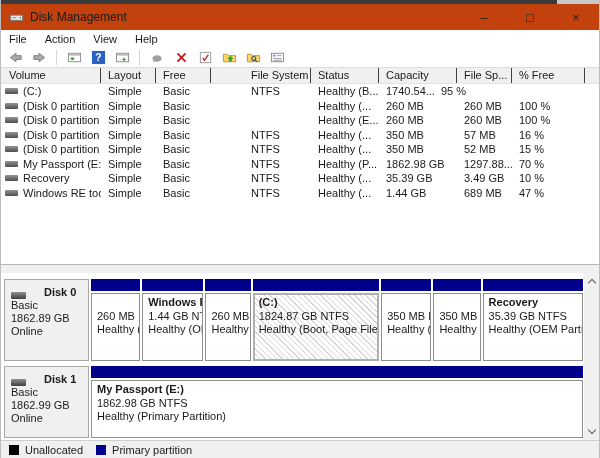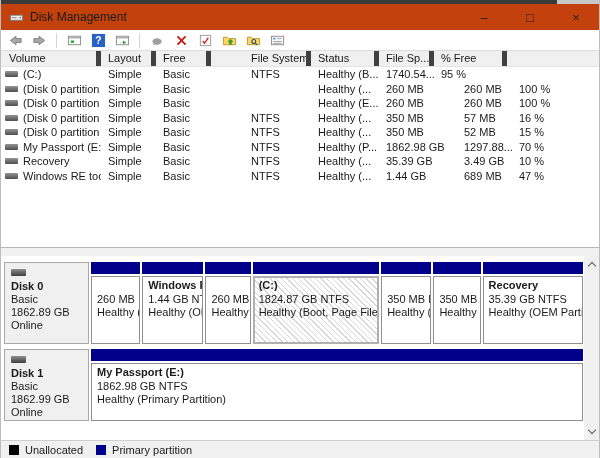--- a/index.html
+++ b/index.html
@@ -23,37 +23,37 @@
   .menu-item { padding:0 9px; }
   .menu-item:first-child { padding-left:8px; }
 
   .toolbar { height:21px; flex:none; background:#fff; border-bottom:1px solid #dcdcdc; display:flex; align-items:center; padding-left:4px; gap:4px; }
   .tb-btn { width:20px; height:18px; display:flex; align-items:center; justify-content:center; }
   .tb-btn svg { width:15px; height:15px; }
   .tb-sep { width:1px; height:15px; background:#d5d5d5; margin:0 3px; }
 
   .listpane { height:196px; flex:none; background:#fff; overflow:hidden; }
   .header-row { display:flex; height:16px; background:#f0f0f0; border-bottom:1px solid #e4e4e4; }
-  .hcell { border-right:5px solid #404040; padding:1px 0 0 7px; white-space:nowrap; overflow:hidden; flex:none; }
+  .hcell { border-right:1px solid #404040; padding:1px 0 0 7px; white-space:nowrap; overflow:hidden; flex:none; }
   .hfill { flex:1; border-right:none; }
   .c0 { width:100px; padding-left:8px; } .c1 { width:55px; } .c2 { width:55px; }
   .c3 { width:67px;margin-left:33px; } .c4 { width:68px; } .c5 { width:78px; } .c6 { width:55px; } .c7 { width:73px; }
   .trow { display:flex; height:14.5px; line-height:14.5px; white-space:nowrap; }
   .tcell { padding-left:7px; overflow:hidden; flex:none; }
   .tcell.vol { padding-left:4px; display:flex; align-items:center; }
   .vol-icon { width:13px; height:6px; background:linear-gradient(#949494,#4e4e4e); border-radius:1px; margin-right:5px; flex:none; }
 
   .splitter { height:9px; flex:none; background:#f0f0f0; border-top:1px solid #b7b7b7; }
 
   .graphical { flex:1; background:#fff; display:flex; min-height:0; }
   .gcontent { flex:1; padding:6px 1px 0 3px; min-width:0; }
   .disk-row { display:flex; height:82px; margin-bottom:5px; }
   .disk-row:nth-child(2) { height:72px; margin-bottom:0; }
   .disk-pane { width:85px; flex:none; background:#f0f0f0; border:1px solid #a8a8a8; padding:6px 2px 0 6px; line-height:13px; white-space:nowrap; overflow:hidden; }
-  .dname { font-weight:bold; display:flex; align-items:flex-start; gap:4px;flex-direction:column; }
+  .dname { font-weight:bold; display:flex; align-items:flex-end; gap:18px; }
   .disk-icon { width:15px; height:7px; background:linear-gradient(#8f8f8f,#3f3f3f); border-radius:1px; flex:none; }
   .part-area { flex:1; display:flex; gap:2px; padding-left:2px; min-width:0; }
   .part { display:flex; flex-direction:column; min-width:0; flex-basis:0; }
   .band { height:12px; flex:none; background:#00008b; }
   .pbody { flex:1; border:1px solid #8f8f8f; margin-top:2px; background:#fff; padding:2px 2px 0 5px; overflow:hidden; }
   .pbody div { line-height:13.5px; white-space:nowrap; }
   .ptitle { font-weight:bold; min-height:13.5px; }
   .part.selected .pbody { background:repeating-linear-gradient(45deg,#fff 0 3px,#d8d8d8 3px 4px); border:2px solid #b0b0b0; padding:1px 1px 0 4px; }
 
   .scrollbar { width:15px; flex:none; background:#f0f0f0; display:flex; flex-direction:column; justify-content:space-between; align-items:center; }
@@ -81,20 +81,26 @@
         </svg>
     </span>
     <span class="title-text">Disk Management</span>
     <span class="win-controls">
         <span class="win-btn">–</span>
         <span class="win-btn">□</span>
         <span class="win-btn">×</span>
       </span>
   </div>
 
+  <div class="menubar">
+      <span class="menu-item">File</span>
+      <span class="menu-item">Action</span>
+      <span class="menu-item">View</span>
+      <span class="menu-item">Help</span>
+    </div>
 
   <div class="toolbar">
       <span class="tb-btn">
         <svg viewBox="0 0 16 16">
           <path d="M8.5 3.5v2.5h5.5v4H8.5v2.5L2.5 8z" fill="#a9a9a9" stroke="#7d7d7d"></path>
         </svg>
       </span>
       <span class="tb-btn">
         <svg viewBox="0 0 16 16">
           <path d="M7.5 3.5v2.5H2v4h5.5v2.5L13.5 8z" fill="#a9a9a9" stroke="#7d7d7d"></path>
@@ -160,20 +166,21 @@
       </span>
     </div>
 
   <div class="listpane">
     <div class="header-row">
         <span class="hcell c0">Volume</span>
         <span class="hcell c1">Layout</span>
         <span class="hcell c2">Free</span>
         <span class="hcell c3">File System</span>
         <span class="hcell c4">Status</span>
+        <span class="hcell c5">Capacity</span>
         <span class="hcell c6">File Sp...</span>
         <span class="hcell c7">% Free</span>
         <span class="hcell hfill"></span>
       </div>
     <div>
         <div class="trow">
     <span class="tcell vol c0">
             <span class="vol-icon"></span>
             <span>(C:)</span>
           </span>

